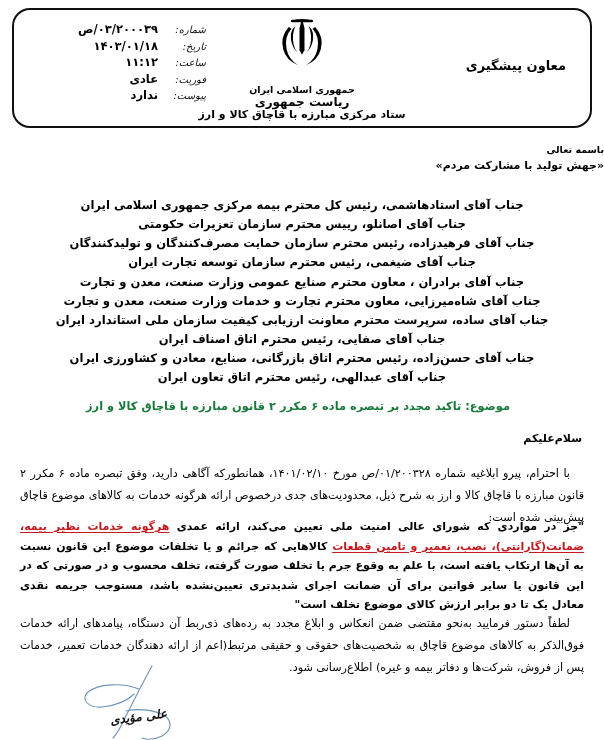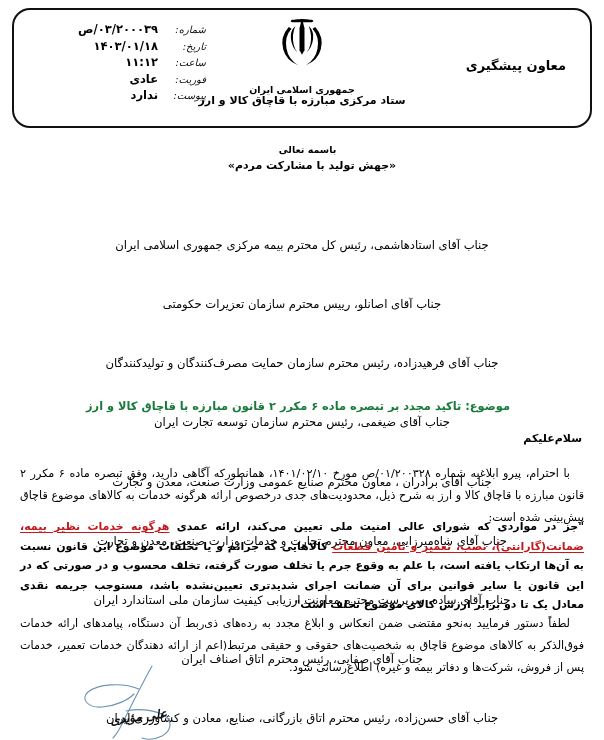--- a/index.html
+++ b/index.html
@@ -105,21 +105,20 @@
     letter-spacing: .2px;
     color: #000;
   }
 
   
   .invocation {
     position: absolute;
     top: 143px;
     left: 11px;
     right: 0;
-    text-align: center;
   }
   .invocation .basmala {
     font-size: 9.5px;
     font-weight: 700;
     line-height: 1.4;
   }
   .invocation .slogan {
     font-size: 11px;
     font-weight: 700;
     margin-top: 3px;
@@ -129,24 +128,23 @@
   
   .recipients {
     position: absolute;
     top: 196px;
     right: 18px;
     left: 18px;
     text-align: center;
   }
   .recipient-line {
     font-size: 11.6px;
-    font-weight: 400;
+    font-weight: 700;
     line-height: 1.65;
     white-space: nowrap;
-    margin-top: 40px;
   }
 
   
   .subject {
     position: absolute;
     top: 399px;
     right: 26px;
     left: 18px;
     text-align: center;
     font-size: 11.4px;
@@ -271,20 +269,21 @@
 
           <path d="M62 18 q7 16 3 34 q-2 9 -7 14 q10 -9 12 -24 q2 -15 -8 -24 Z" fill="#000"></path>
 
           <path d="M26 20 q-16 18 -10 40 q5 20 27 29 q-18 -12 -21 -30 q-4 -22 9 -36 q-3 -2 -5 -3 Z" fill="#000"></path>
 
           <path d="M74 20 q16 18 10 40 q-5 20 -27 29 q18 -12 21 -30 q4 -22 -9 -36 q3 -2 5 -3 Z" fill="#000"></path>
         </svg>
       </span>
       <div class="org-lines">
         <div class="org-line l1">جمهوری اسلامی ایران</div>
+        <div class="org-line l2">ریاست جمهوری</div>
         <div class="org-line l3">ستاد مرکزی مبارزه با قاچاق کالا و ارز</div>
       </div>
     </div>
 
     <div class="dept-caption">معاون پیشگیری</div>
   </div>
 
   <div class="invocation">
     <div class="basmala">باسمه تعالی</div>
     <div class="slogan">«جهش تولید با مشارکت مردم»</div>

